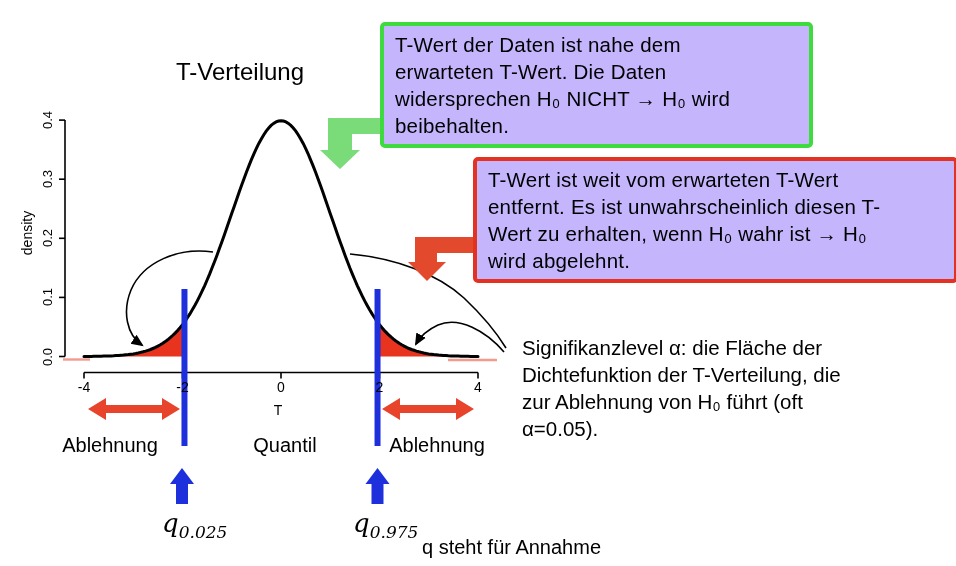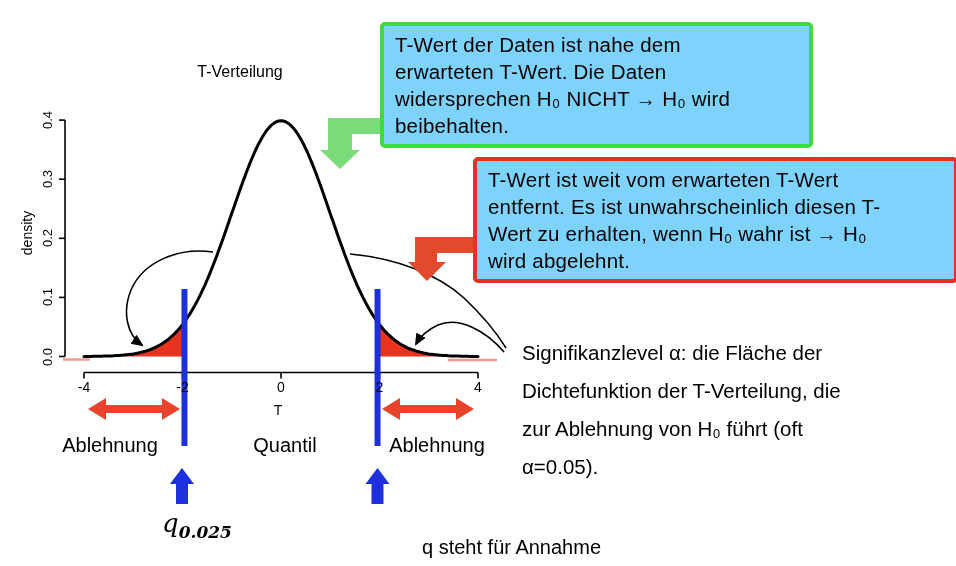--- a/index.html
+++ b/index.html
@@ -1,34 +1,34 @@
 <!DOCTYPE html>
 <html><head>
 <meta charset="utf-8">
 <style>
   html,body{margin:0;padding:0;background:#fff;}
   #stage{position:relative;width:956px;height:566px;background:#ffffff;overflow:hidden;
          font-family:"Liberation Sans","DejaVu Sans",sans-serif;color:#000;}
   .abs{position:absolute;}
   #chart-svg{position:absolute;left:0;top:0;width:956px;height:566px;}
-  .note-box{position:absolute;background:#7dd3fc;border-radius:5px;padding:5px 11px;
+  .note-box{position:absolute;background:#c4b5fd;border-radius:5px;padding:5px 11px;
             font-size:20.5px;line-height:27px;white-space:pre-line;letter-spacing:0.2px;}
   #green-box{left:380px;top:22px;width:403px;border:4px solid #3edb3e;}
   #red-box{left:473px;top:157px;width:455px;border:4px solid #e43222;}
-  #signif-note{left:522px;top:334px;width:410px;font-size:20.5px;line-height:38px;white-space:pre-line;}
+  #signif-note{left:522px;top:334px;width:410px;font-size:20.5px;line-height:27px;white-space:pre-line;}
   #quantil-note{left:422px;top:536px;font-size:20px;}
   .ctr{transform:translate(-50%,-50%);}
-  #plot-title{left:240px;top:72px;font-size:16px;}
+  #plot-title{left:240px;top:72px;font-size:24px;}
   .xt{font-size:14px;}
   .yt{font-size:13px;transform:translate(-50%,-50%) rotate(-90deg);}
   #ylab{left:27px;top:233px;font-size:14px;transform:translate(-50%,-50%) rotate(-90deg);}
   #xlab{left:278px;top:410px;font-size:14px;}
   .region-label{font-size:20px;}
   .qlab{position:absolute;font-family:"DejaVu Serif","Liberation Serif",serif;font-style:italic;font-size:26px;}
-  .qlab sub{font-size:17px;font-style:italic;font-weight:bold;}
+  .qlab sub{font-size:17px;font-style:italic;}
 </style>
 </head>
 <body>
 
 <div id="stage">
 
   <svg id="chart-svg" viewBox="0 0 956 566">
     <defs>
       <marker id="ah" viewBox="0 0 10 10" refX="7.5" refY="5" markerWidth="8.5" markerHeight="8.5" orient="auto">
         <path d="M0 1 L9 5 L0 9 z" fill="#000"></path>
@@ -105,15 +105,16 @@
   <div id="signif-note" class="abs">Signifikanzlevel α: die Fläche der
 Dichtefunktion der T-Verteilung, die
 zur Ablehnung von H₀ führt (oft
 α=0.05).</div>
 
   <div class="abs ctr region-label" style="left:110px;top:445px;">Ablehnung</div>
   <div class="abs ctr region-label" style="left:285px;top:445px;">Quantil</div>
   <div class="abs ctr region-label" style="left:437px;top:445px;">Ablehnung</div>
 
   <div class="qlab" style="left:162px;top:508px;"><span>q</span><sub>0.025</sub></div>
+  <div class="qlab" style="left:353px;top:508px;"><span>q</span><sub>0.975</sub></div>
 
   <div id="quantil-note" class="abs">q steht für Annahme</div>
 </div>
 
 </body></html>

